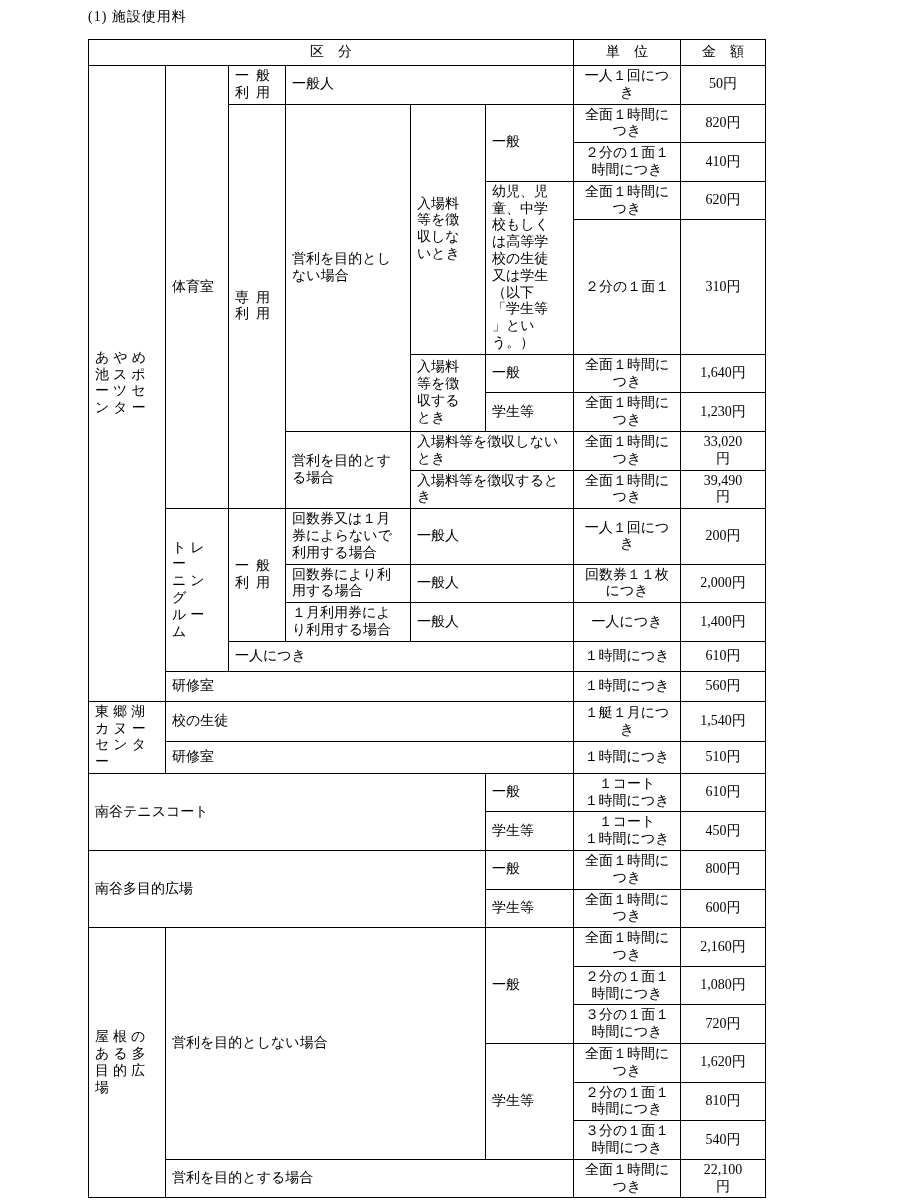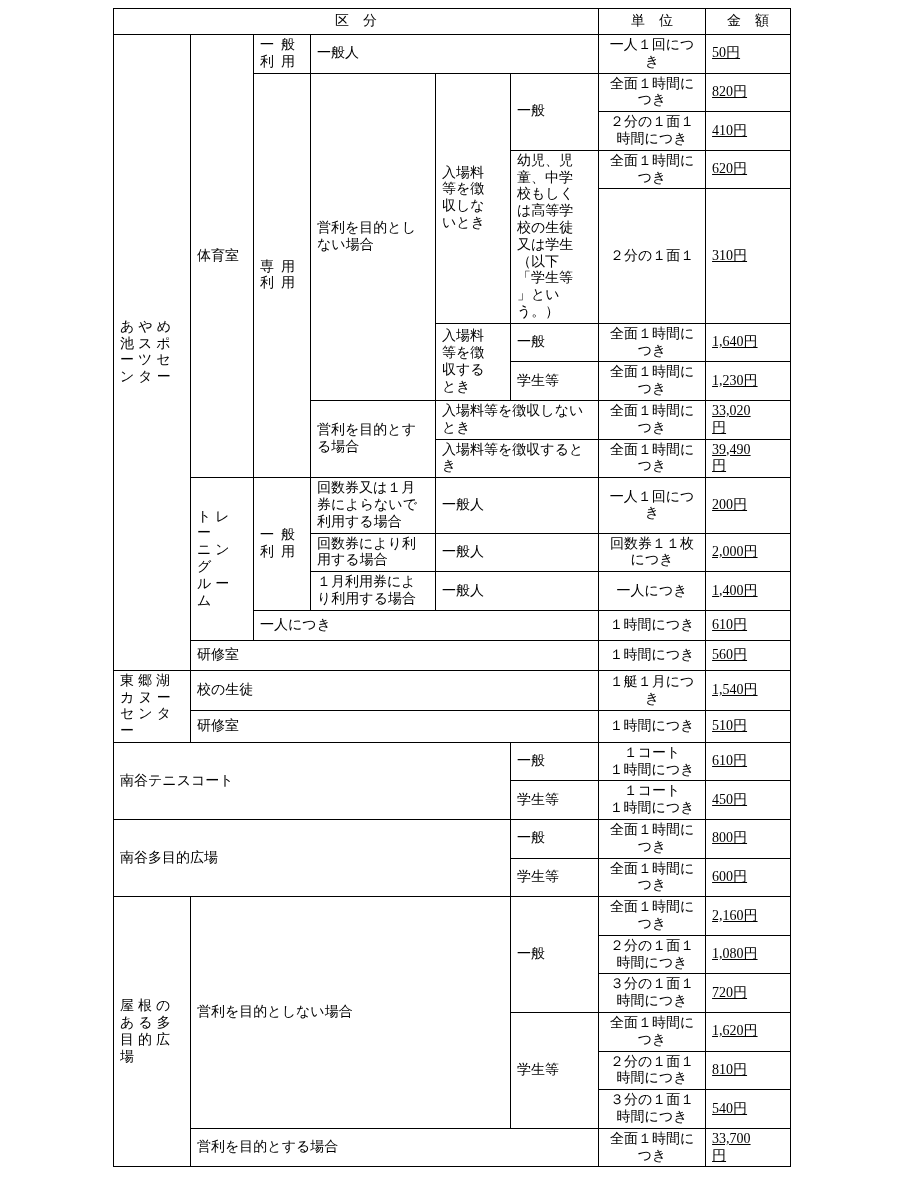--- a/index.html
+++ b/index.html
@@ -4,43 +4,44 @@
 <style>
   html,body{margin:0;padding:0;background:#ffffff;}
   body{
     width:908px;height:1202px;overflow:hidden;
     font-family:"Liberation Serif","DejaVu Serif",serif;
     color:#000;
   }
   .page{position:relative;width:908px;height:1202px;box-sizing:border-box;padding:8px 0 0 88px;}
   .title{font-size:14px;margin:0 0 13px 0;font-weight:normal;letter-spacing:1px;}
   table.fees{
-    border-collapse:collapse;table-layout:fixed;width:677px;margin-left:25px;
+    border-collapse:collapse;table-layout:fixed;width:677px;
     border:1.5px solid #000;
   }
   td{
     border:1px solid #000;
     font-size:14px;line-height:1.2;
     padding:2px 6px;vertical-align:middle;
     white-space:pre-line;
     height:30px;box-sizing:border-box;
     overflow:hidden;
     text-align:left;
   }
   tr.hdr td{text-align:center;height:26px;}
   tr.h-tall{height:134px;}
   td.unit{text-align:center;}
-  td.amt{text-align:left;text-decoration:underline;}
+  td.amt{text-align:center;}
   td.sp{letter-spacing:4px;font-family:Liberation Serif, serif;}
   td.sp2{letter-spacing:7px;}
 </style>
 </head>
 <body>
 
 <div class="page">
+  <h1 class="title">(1) 施設使用料</h1>
 
   <table class="fees">
     <colgroup>
       <col style="width:77px">
         <col style="width:63px">
         <col style="width:57px">
         <col style="width:125px">
       <col style="width:75px">
         <col style="width:88px">
         <col style="width:107px">
@@ -250,18 +251,18 @@
       </tr>
 
       <tr>
         <td class="unit">３分の１面１時間につき</td>
         <td class="amt">540円</td>
       </tr>
 
       <tr>
         <td colspan="5">営利を目的とする場合</td>
         <td class="unit">全面１時間につき</td>
-        <td class="amt">33,700
+        <td class="amt">22,100
 円</td>
       </tr>
     </tbody>
   </table>
 </div>
 
 </body></html>

